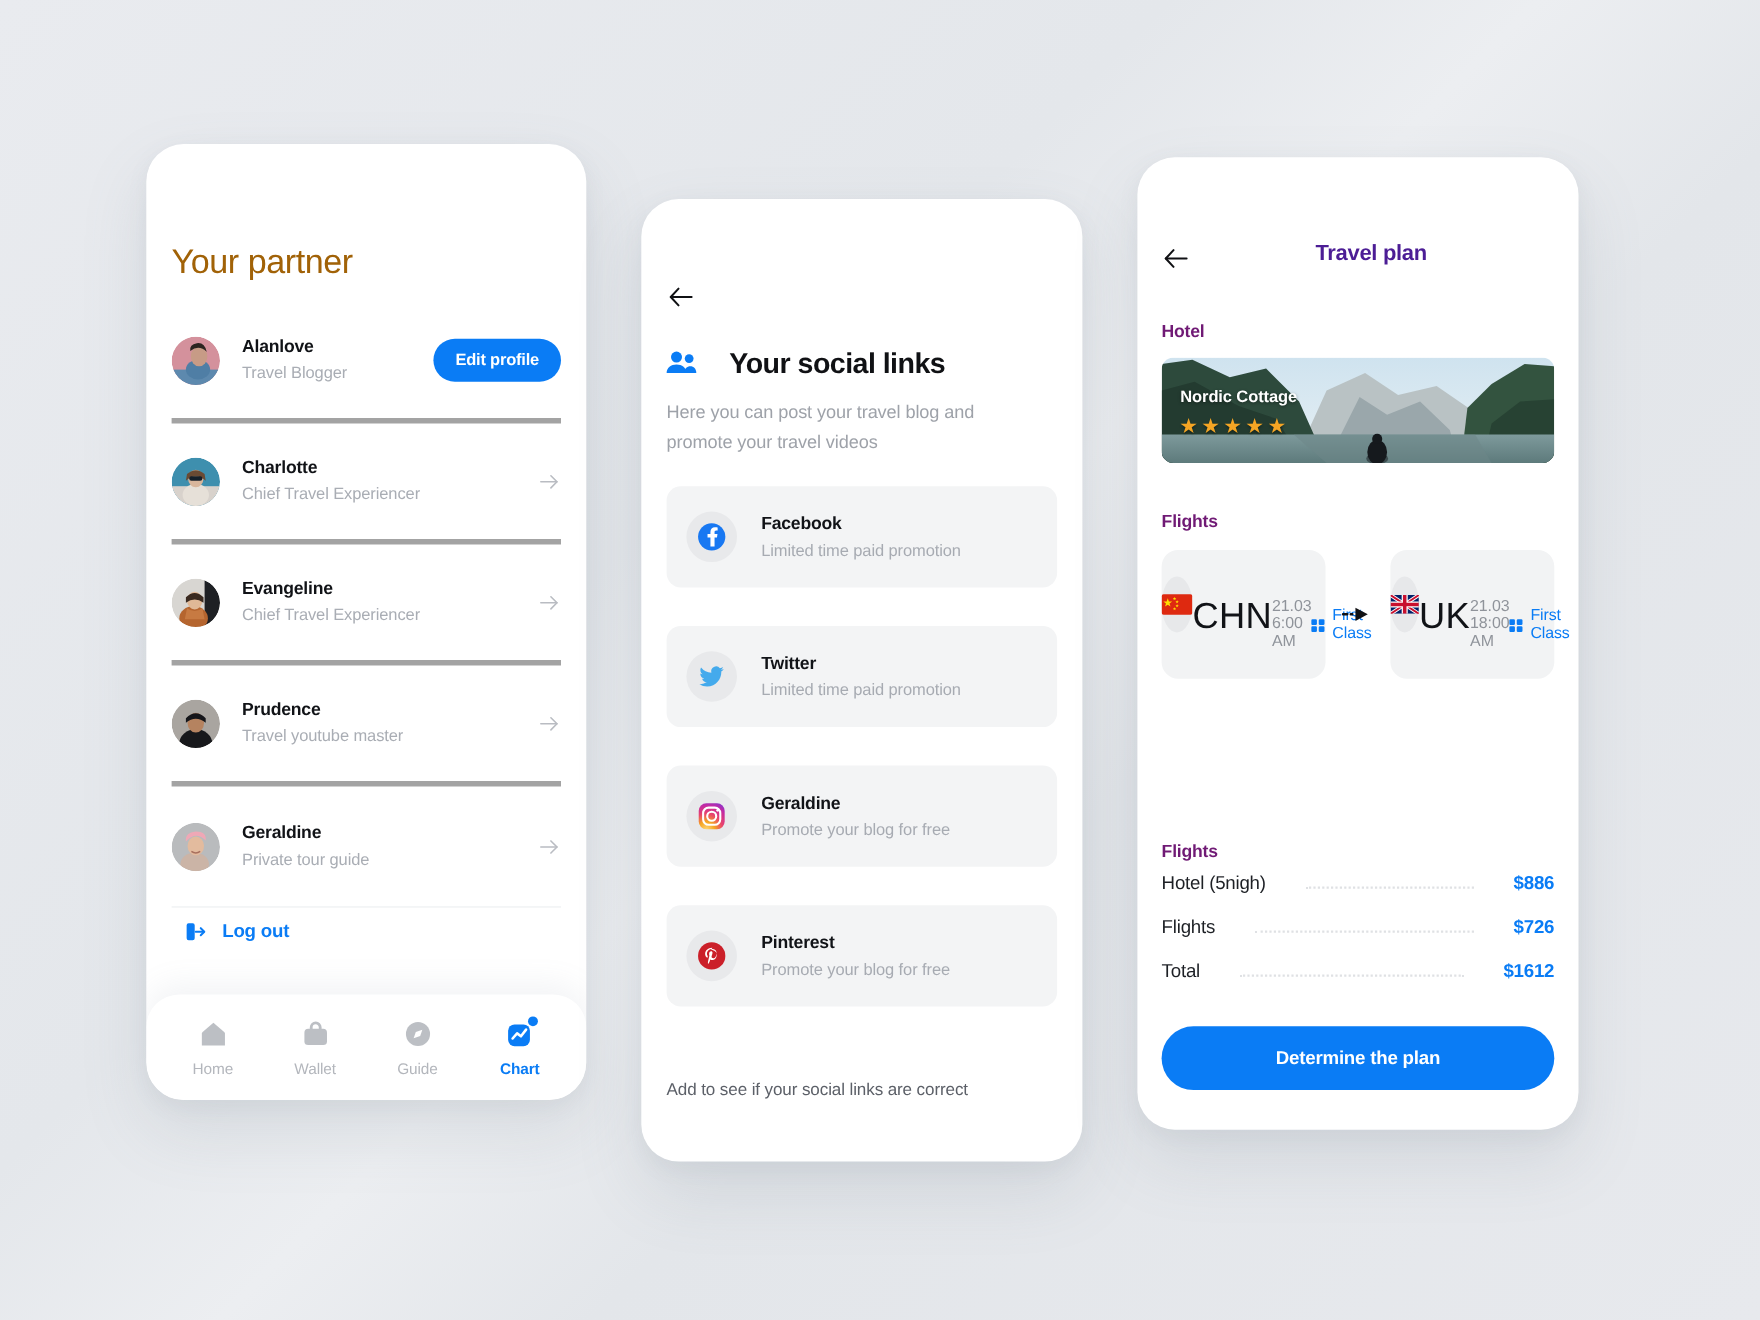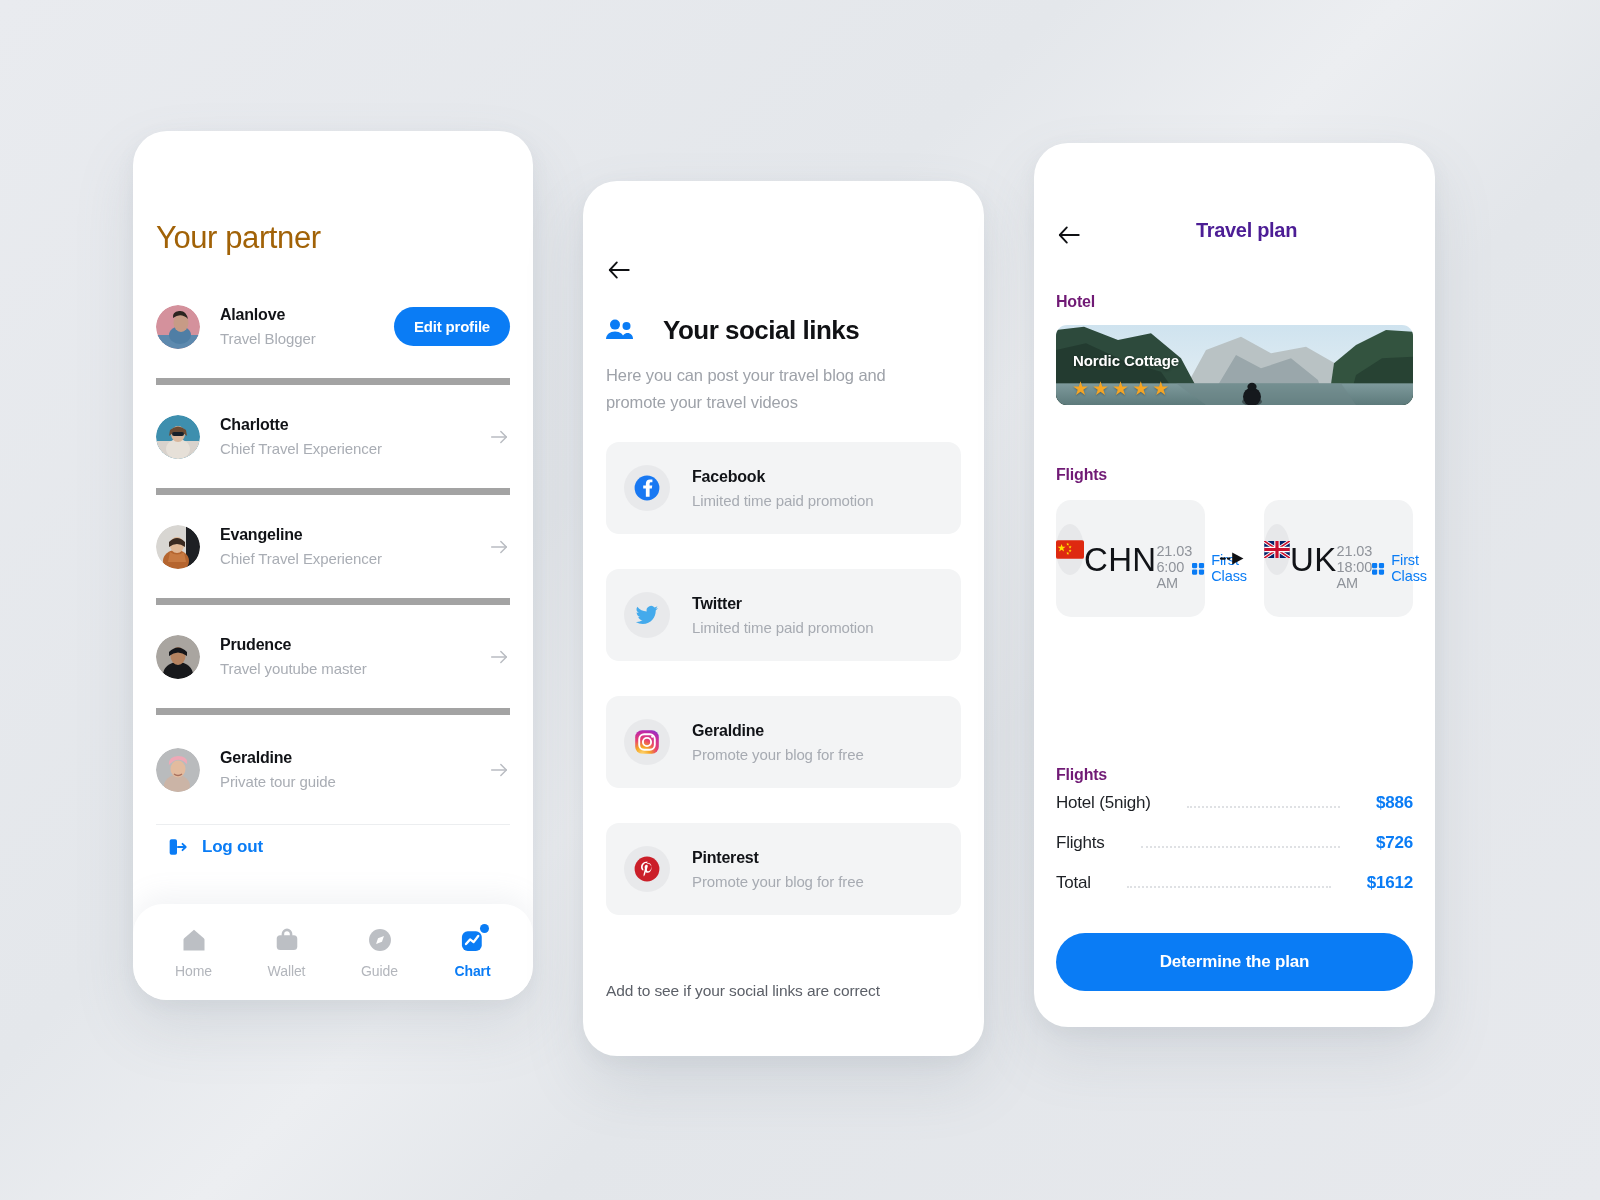--- a/index.html
+++ b/index.html
@@ -48,21 +48,21 @@
   .partner-list {
     position: absolute;
     left: 23px; top: 144px;
     width: 354px;
   }
   .partner-row {
     position: relative;
     height: 110px;
     display: flex;
     align-items: center;
-    border-bottom: 7px solid #a3a3a3;
+    border-bottom: 5px solid #a3a3a3;
   }
   .partner-row:last-child { border-bottom: 1px solid #eceef0; }
 
   .avatar {
     width: 44px; height: 44px;
     border-radius: 50%;
     flex: 0 0 44px;
     overflow: hidden;
     position: relative;
   }
@@ -274,21 +274,21 @@
     color: #701a75;
     letter-spacing: -0.2px;
   }
   #label-hotel   { top: 150px; }
   #label-flights { top: 323px; }
   #label-costs   { top: 623px; }
 
   .hotel-card {
     position: absolute;
     left: 22px; top: 182px;
-    width: 357px; height: 80px;
+    width: 357px; height: 96px;
     border-radius: 11px;
     overflow: hidden;
   }
   .hotel-card svg { display: block; width: 100%; height: 100%; }
   .hotel-name {
     position: absolute;
     left: 17px; top: 27px;
     font-size: 15px;
     font-weight: 700;
     color: #ffffff;

